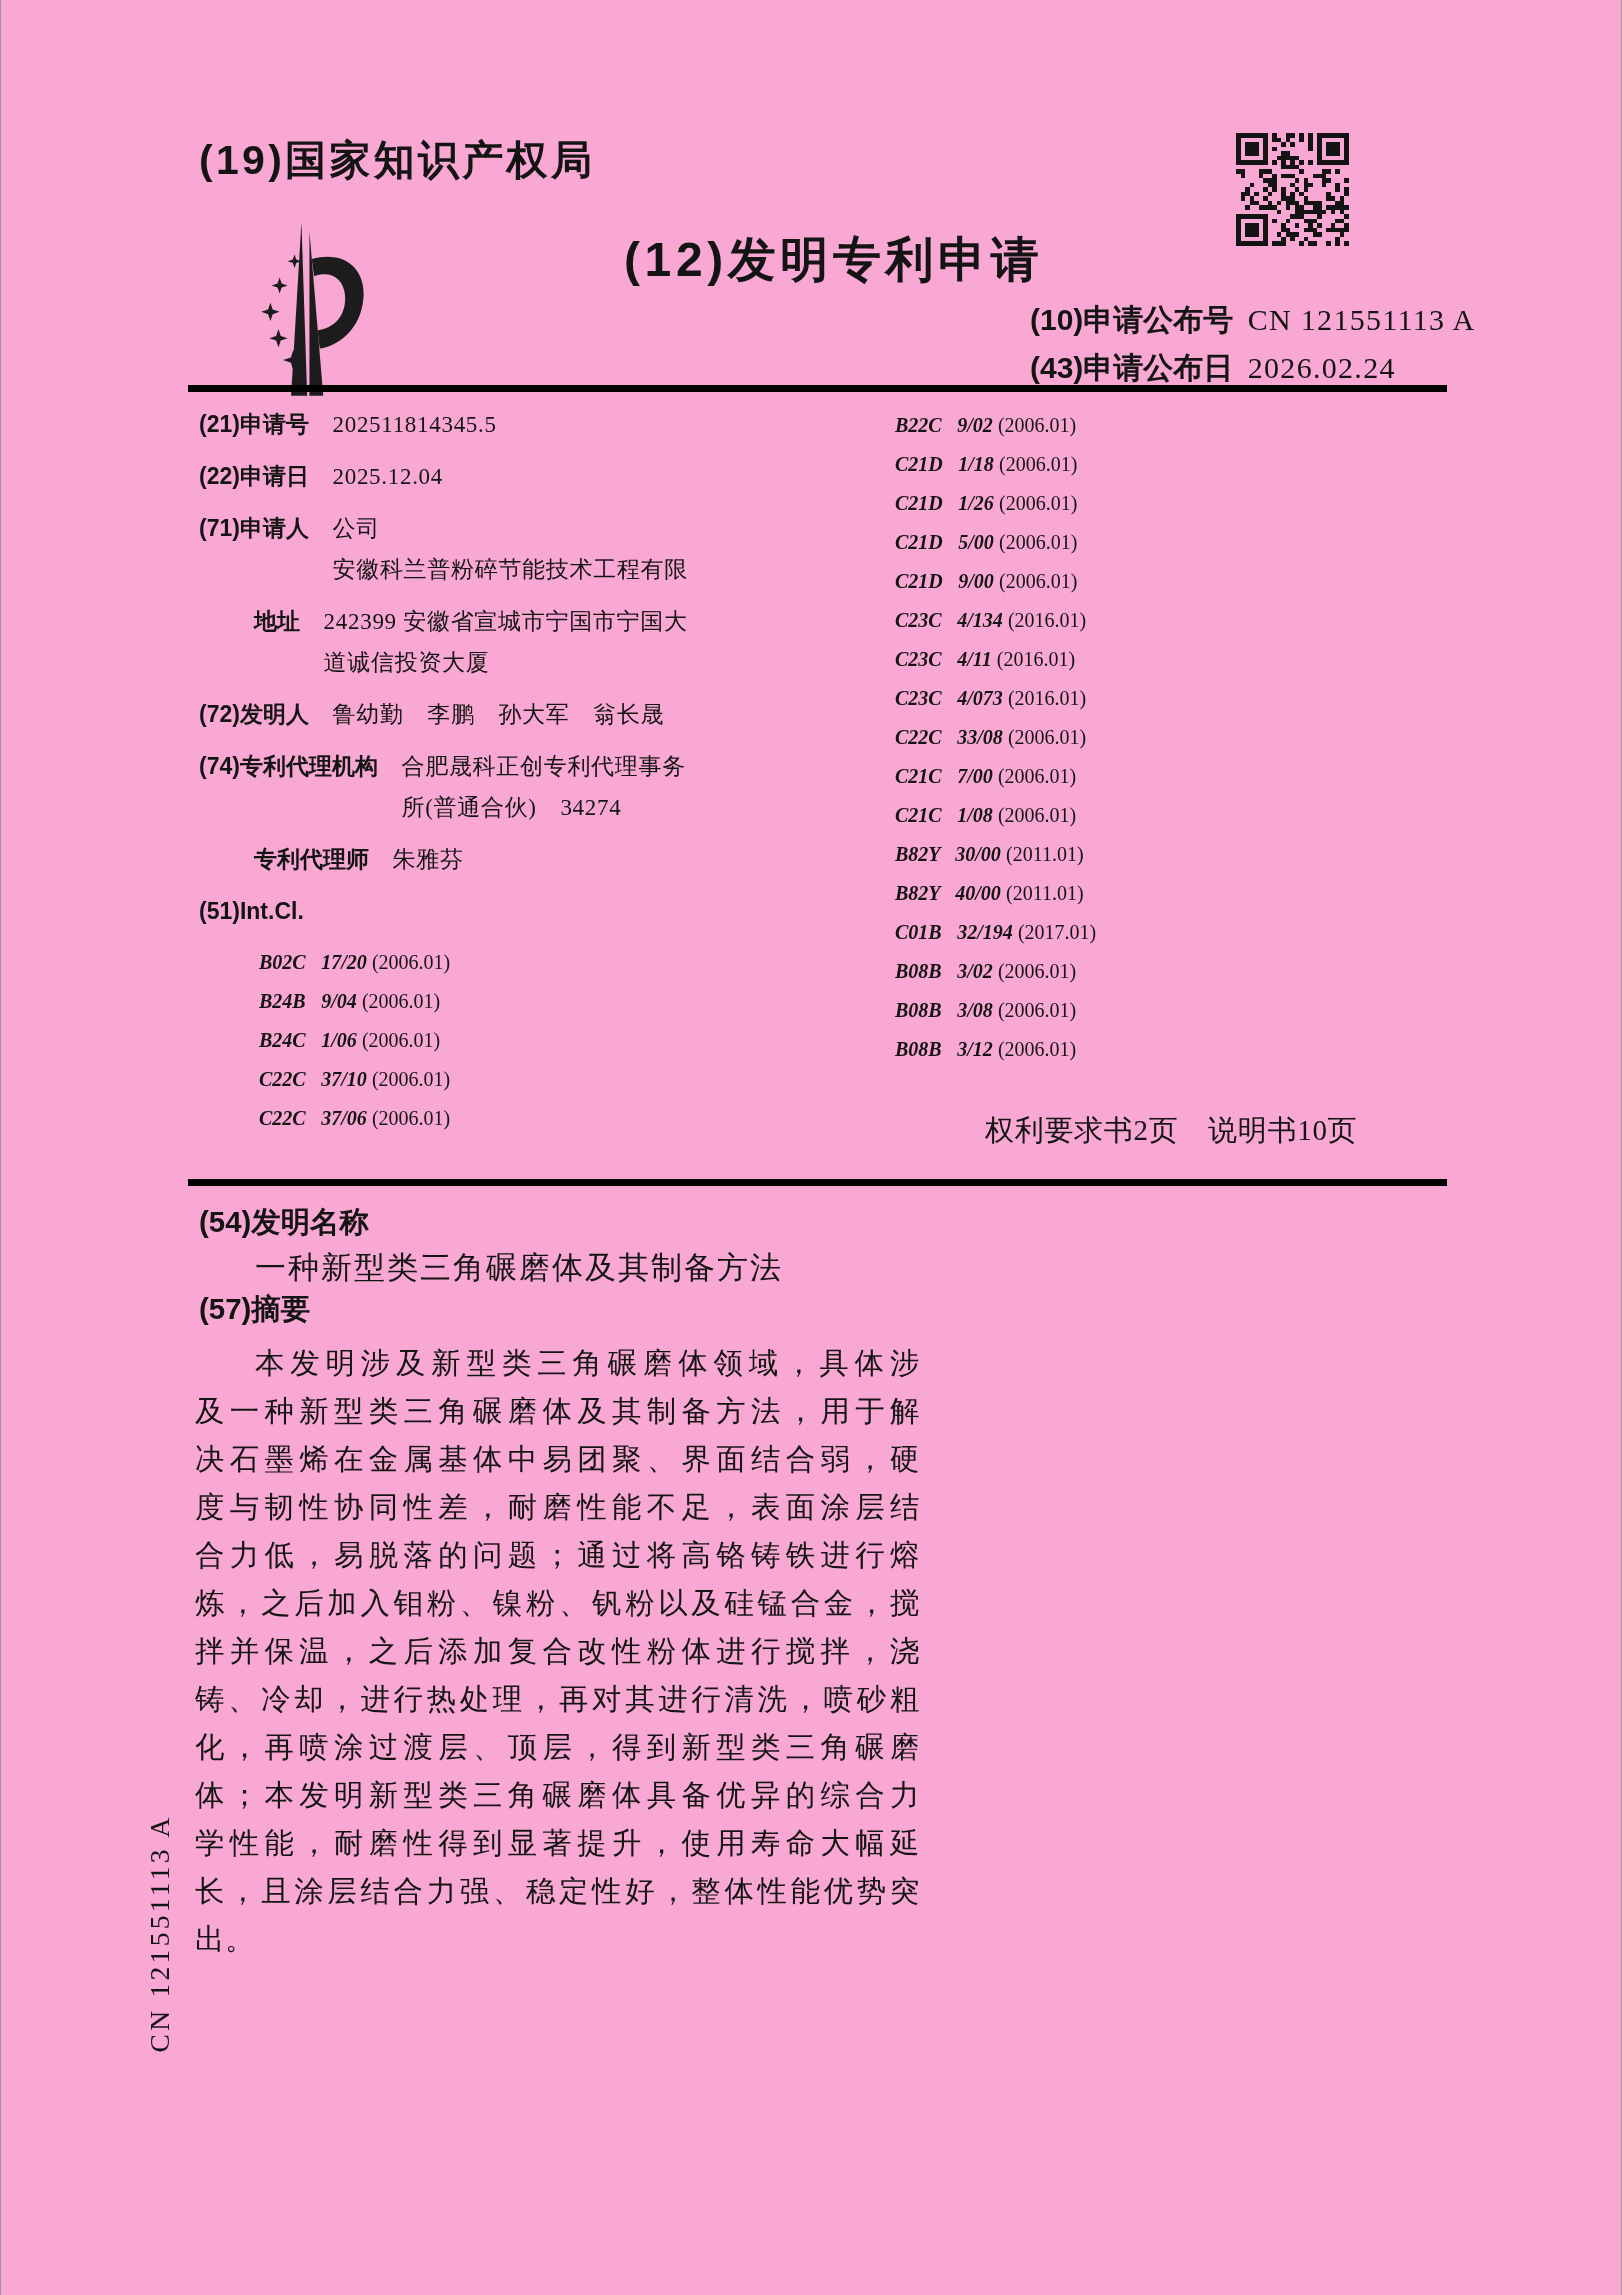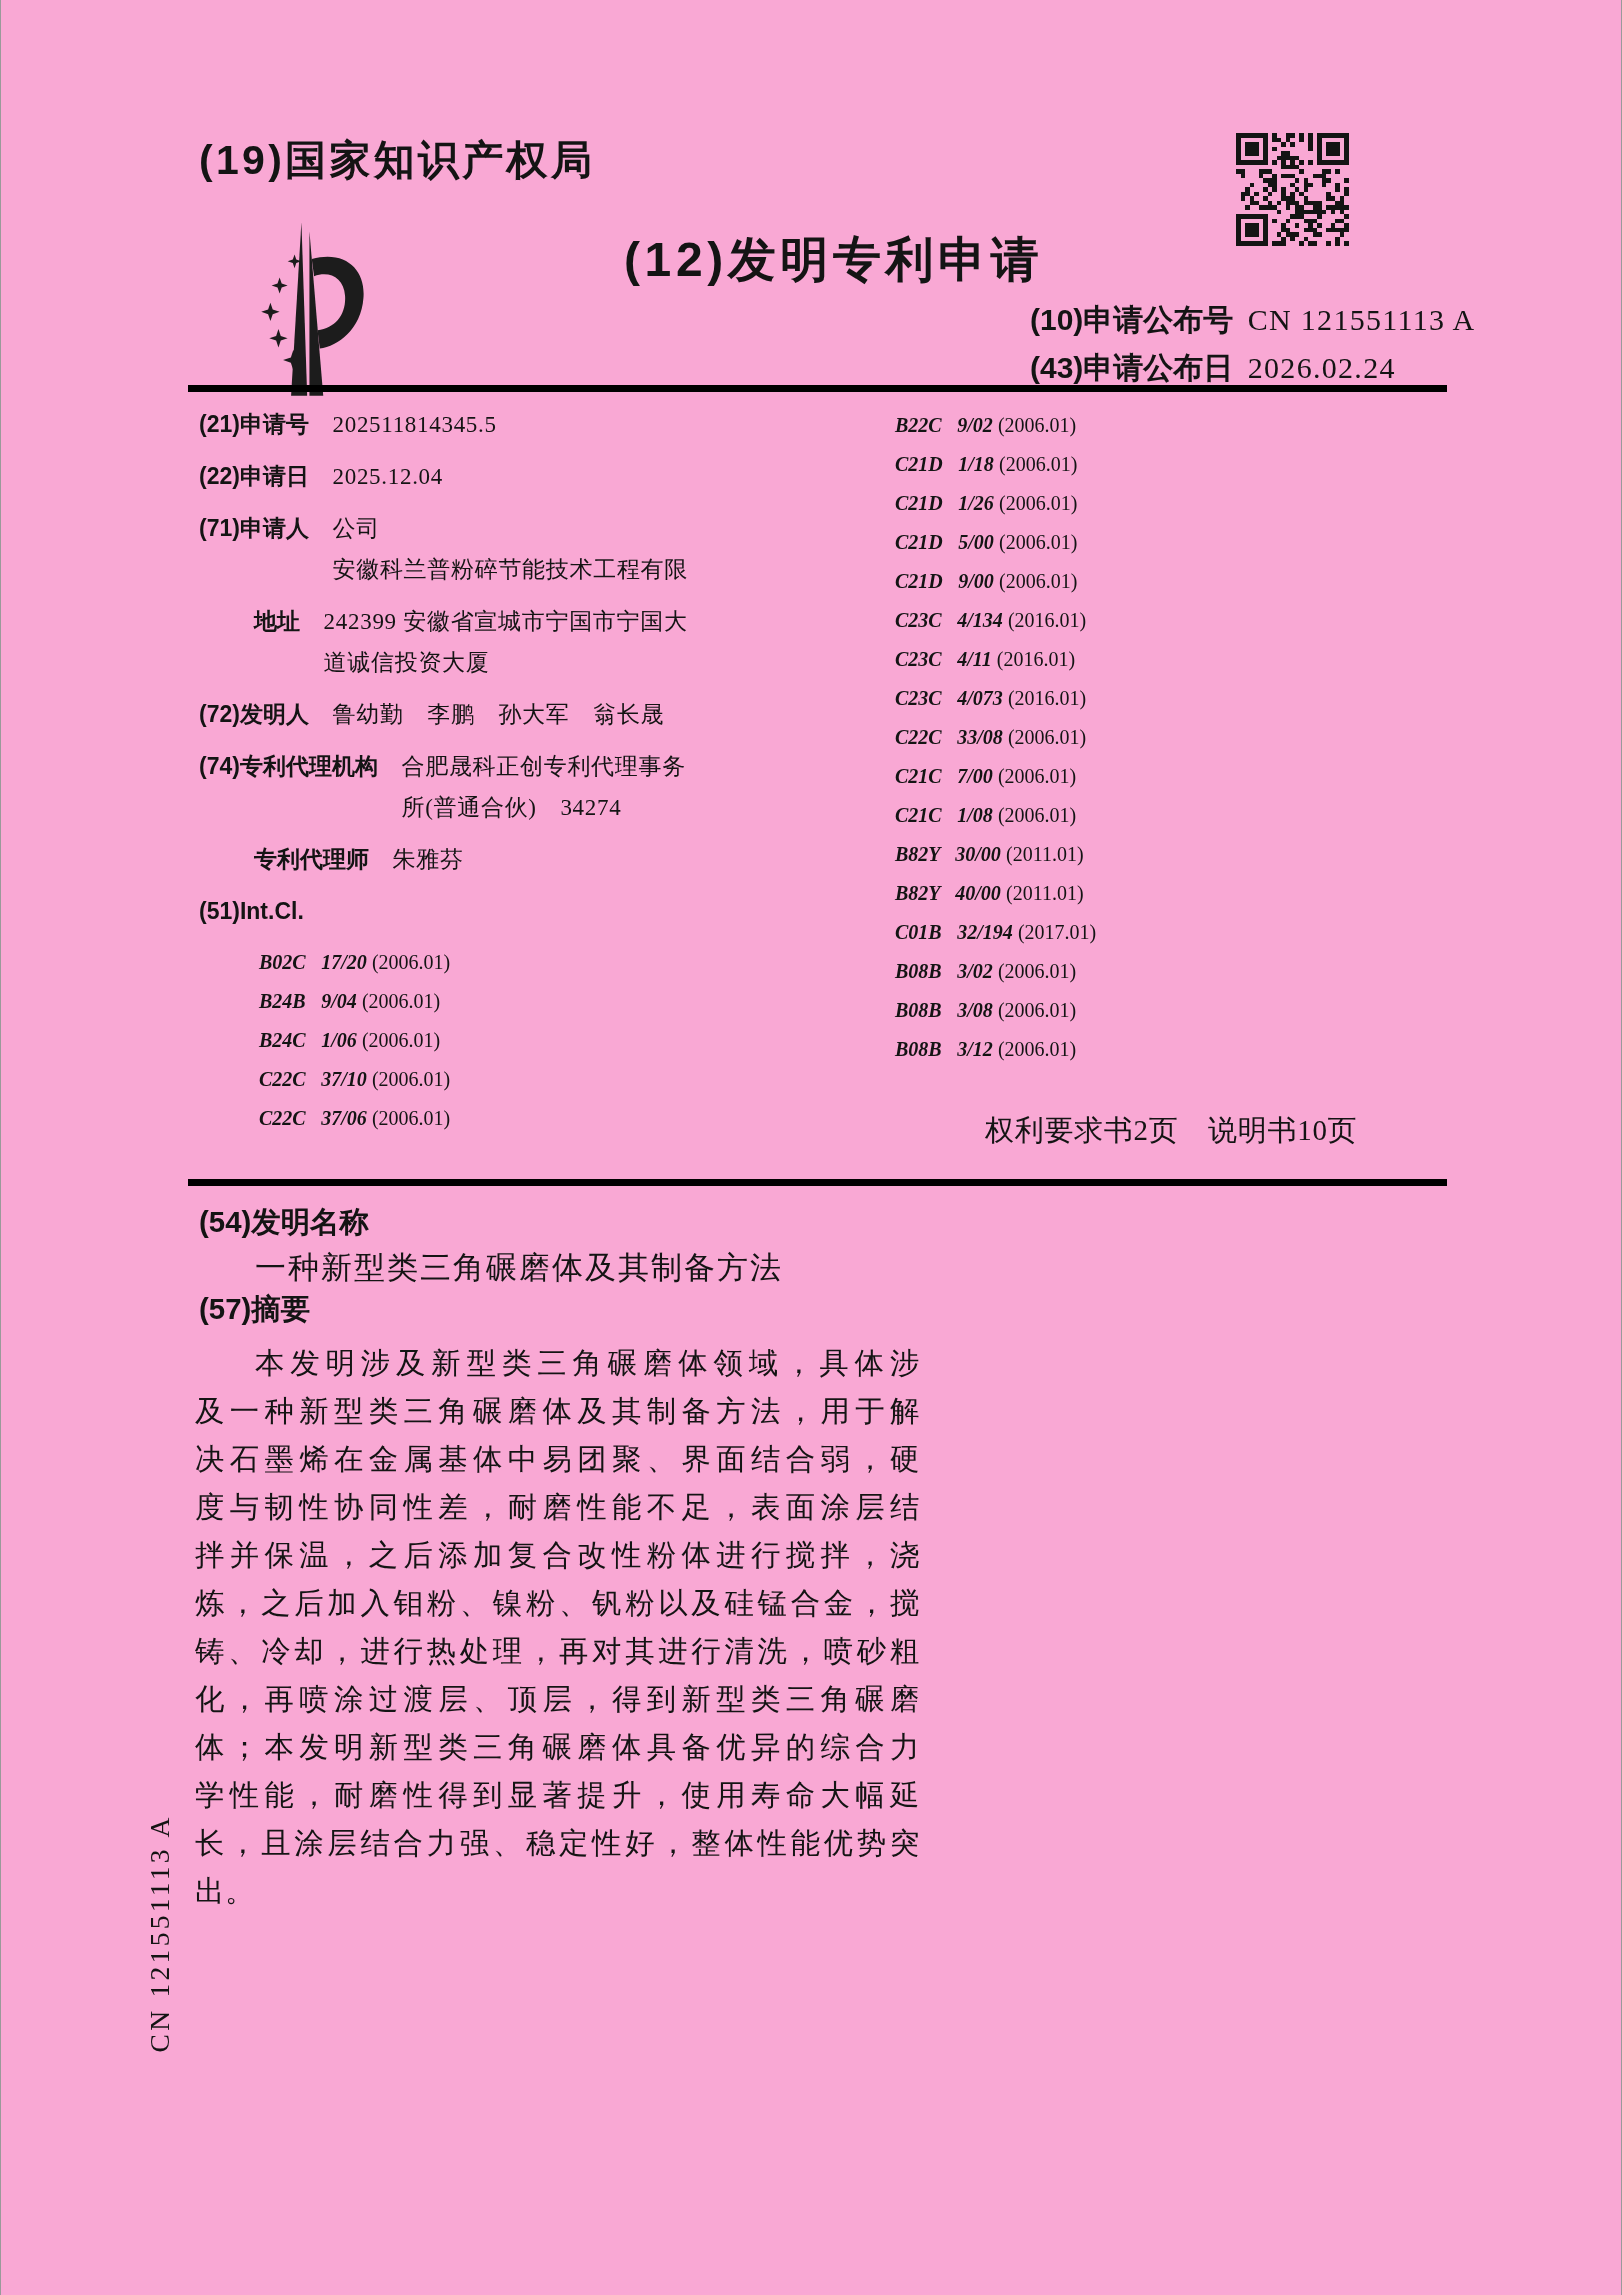--- a/index.html
+++ b/index.html
@@ -468,22 +468,23 @@
 
   <div class="title-label">(54)发明名称</div>
   <div class="title-text">一种新型类三角碾磨体及其制备方法</div>
   <div class="abs-label">(57)摘要</div>
 
   <div class="abstract">
       <div class="abs-line first">本发明涉及新型类三角碾磨体领域，具体涉</div>
       <div class="abs-line">及一种新型类三角碾磨体及其制备方法，用于解</div>
       <div class="abs-line">决石墨烯在金属基体中易团聚、界面结合弱，硬</div>
       <div class="abs-line">度与韧性协同性差，耐磨性能不足，表面涂层结</div>
+      <div class="abs-line">合力低，易脱落的问题；通过将高铬铸铁进行熔</div>
+      <div class="abs-line">炼，之后加入钼粉、镍粉、钒粉以及硅锰合金，搅</div>
       <div class="abs-line">拌并保温，之后添加复合改性粉体进行搅拌，浇</div>
-      <div class="abs-line">炼，之后加入钼粉、镍粉、钒粉以及硅锰合金，搅</div>
       <div class="abs-line">铸、冷却，进行热处理，再对其进行清洗，喷砂粗</div>
       <div class="abs-line">化，再喷涂过渡层、顶层，得到新型类三角碾磨</div>
       <div class="abs-line">体；本发明新型类三角碾磨体具备优异的综合力</div>
       <div class="abs-line">学性能，耐磨性得到显著提升，使用寿命大幅延</div>
       <div class="abs-line">长，且涂层结合力强、稳定性好，整体性能优势突</div>
       <div class="abs-line last">出。</div>
     </div>
 
   <div class="side-code">CN 121551113 A</div>
 

